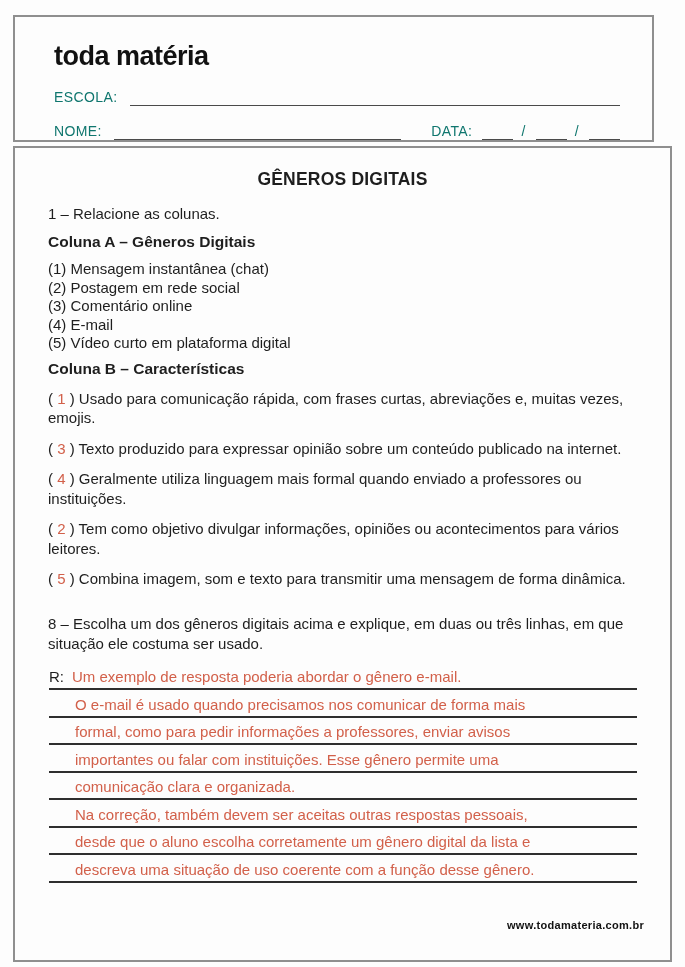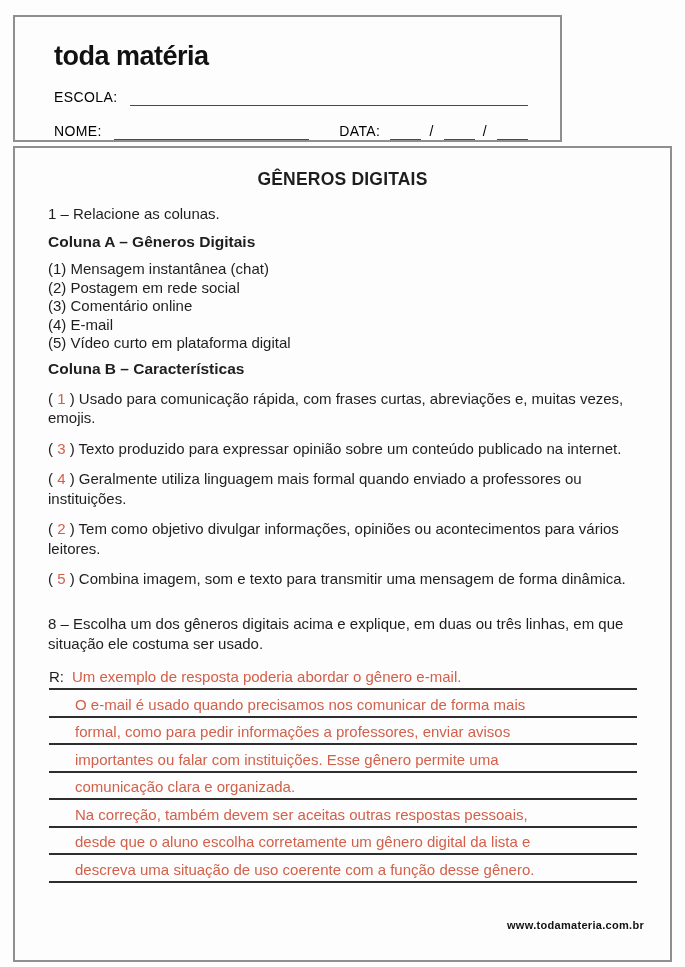--- a/index.html
+++ b/index.html
@@ -8,36 +8,36 @@
     position:relative;
     width:685px; height:967px;
     background:#fdfdfd;
     font-family:"Liberation Sans","DejaVu Sans",sans-serif;
     color:var(--text,#1e1e1e);
     overflow:hidden;
   }
   
   .header-box {
     position:absolute; left:13px; top:15px;
-    width:549px; height:127px;
+    width:641px; height:127px;
     border:2px solid var(--box-border,#8f8f8f);
     background:#fdfdfd;
     padding:14px 26px 0 26px;
   }
   .logo {
     margin:10px 0 0 13px;
     font-size:27px; font-weight:bold;
     letter-spacing:-0.5px;
     color:#111;
   }
   .field-row {
     display:flex; align-items:flex-end;
     margin:0 6px 0 13px;
     font-size:14px; letter-spacing:0.4px;
-    color:#000000;
+    color:#0f766e;
   }
   .row-escola { margin-top:17px; }
   .row-nome   { margin-top:17px; }
   .field-label { white-space:nowrap; padding-bottom:1px; }
   .fill-line {
     flex:1; height:15px; margin-left:12px;
     border-bottom:1.6px solid #4a4a4a;
   }
   .date-group { display:flex; align-items:flex-end; margin-left:30px; white-space:nowrap; }
   .date-label { padding-bottom:1px; }

